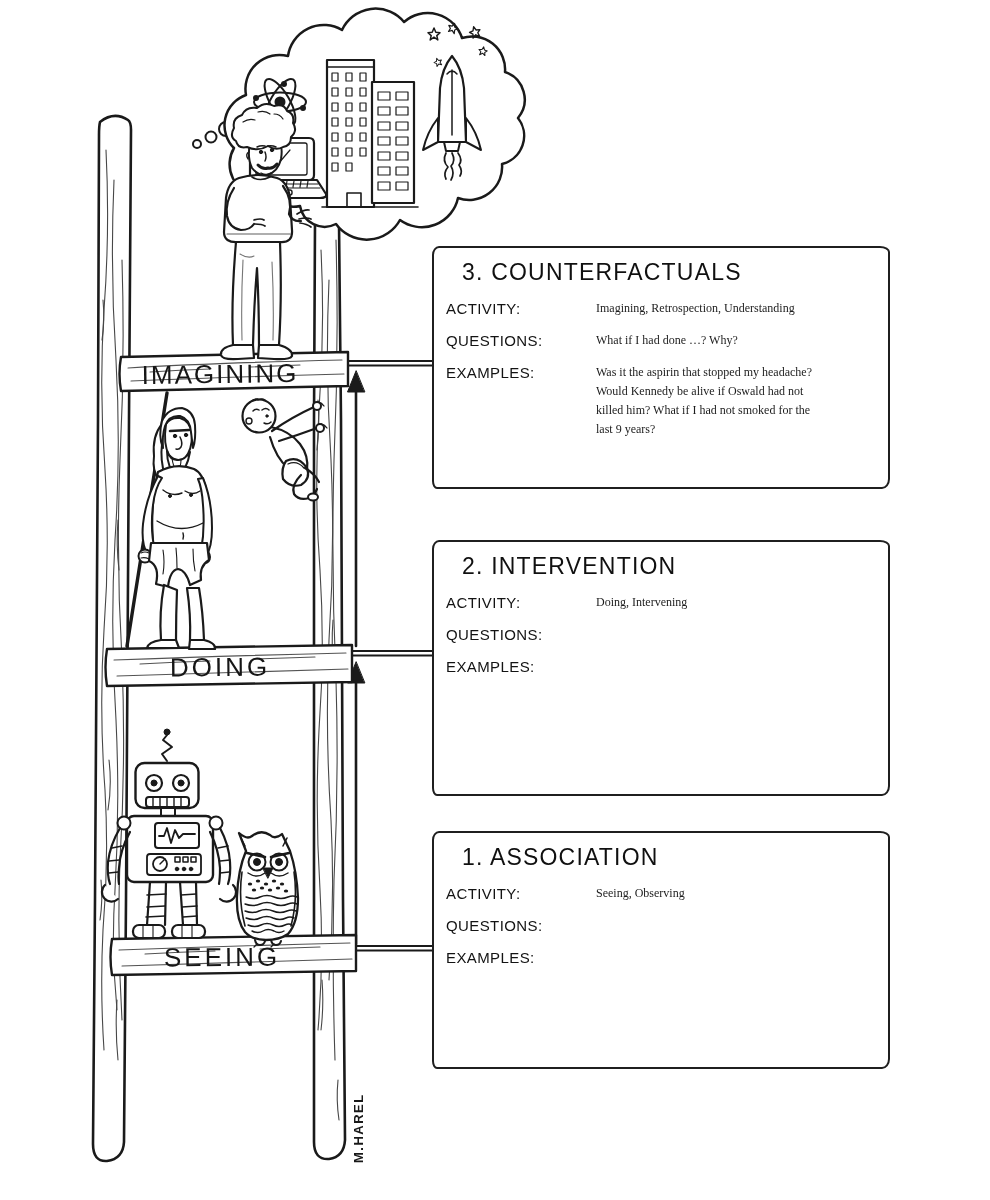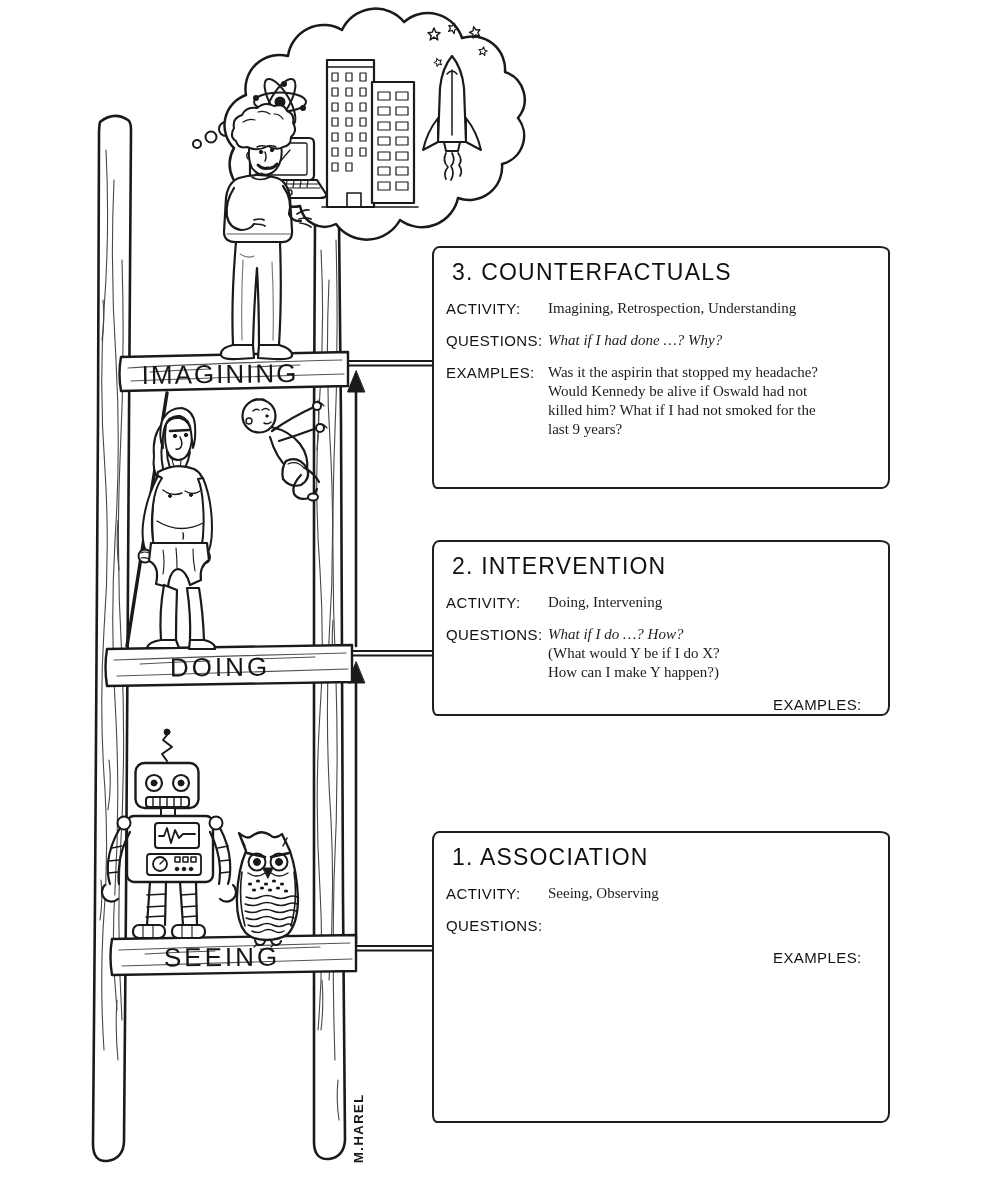--- a/index.html
+++ b/index.html
@@ -25,37 +25,37 @@
   }
 
   
   .level-box {
     position:absolute; left:432px; width:458px; box-sizing:border-box;
     background:#ffffff; border:2.2px solid #1f1f1f;
     border-radius:7px 10px 8px 5px / 9px 6px 10px 8px;
     padding:11px 13px 9px 12px;
   }
   .box-3 { top:246px; height:243px; }
-  .box-2 { top:540px; height:176px; }
-  .box-1 { top:831px; height:292px; }
+  .box-2 { top:540px; height:256px; }
+  .box-1 { top:831px; height:238px; }
 
   .box-title {
-    margin:0 0 4px 6px; font-size:23px; font-weight:400; letter-spacing:1.2px;
+    margin:0 0 4px 16px; font-size:23px; font-weight:400; letter-spacing:1.2px;
     color:#101010; font-family:"Liberation Sans", sans-serif;
   }
-  .row { display:flex; margin-top:13px;justify-content:flex-end; }
+  .row { display:flex; margin-top:13px; }
   .lbl {
     flex:0 0 102px; width:102px; font-size:15px; line-height:19px;
     letter-spacing:.4px; font-weight:500; color:#131313;
   }
   .val {
-    flex:1; font-family:"Liberation Serif", serif; font-size:15px;
-    line-height:19px; color:#1c1c1c;
-  }
-  .q-italic { font-style:italic; }
+    flex:1; font-family:"Liberation Serif", serif; font-size:12px;
+    line-height:19px; color:#1c1c1c;margin-left:48px;
+  }
+  .q-italic { }
   .pre { white-space:pre-line; }
 </style>
 </head>
 <body>
 
 <div class="stage">
 
   <svg class="art" viewBox="0 0 990 1200" fill="none" stroke="#1a1a1a" stroke-linecap="round" stroke-linejoin="round">
 
     <g>
@@ -399,25 +399,20 @@
   </section>
 
   <section class="level-box box-2">
     <h2 class="box-title">2. INTERVENTION</h2>
     <div class="row">
       <div class="lbl">ACTIVITY:</div>
       <div class="val">Doing, Intervening</div>
     </div>
     <div class="row">
       <div class="lbl">QUESTIONS:</div>
-      <div class="val">
-        <div class="q-italic">What if I do …? How?</div>
-        <div class="pre">(What would Y be if I do X?
-How can I make Y happen?)</div>
-      </div>
     </div>
     <div class="row">
       <div class="lbl">EXAMPLES:</div>
     </div>
   </section>
 
   <section class="level-box box-1">
     <h2 class="box-title">1. ASSOCIATION</h2>
     <div class="row">
       <div class="lbl">ACTIVITY:</div>

